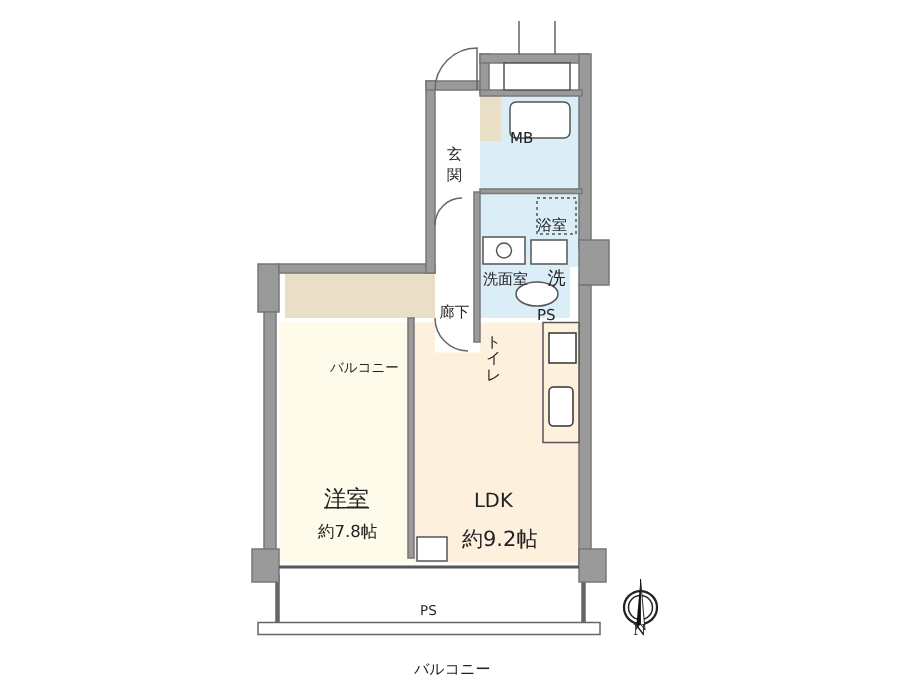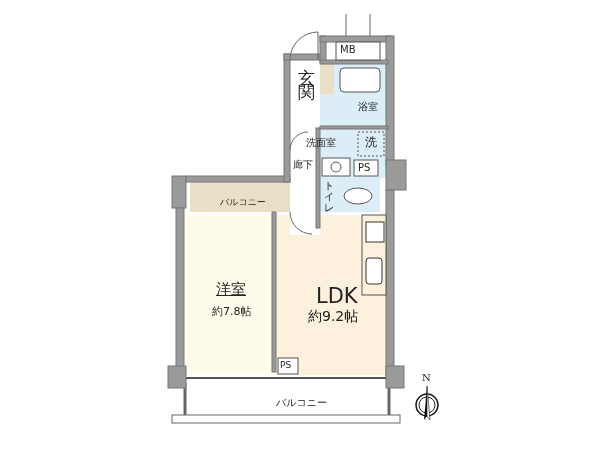--- a/index.html
+++ b/index.html
@@ -1,18 +1,18 @@
 <!DOCTYPE html>
 <html><head>
 <meta charset="utf-8">
 <style>
   html,body{margin:0;padding:0;background:#fff;}
   body{width:600px;height:450px;position:relative;overflow:hidden;font-family:"DejaVu Sans",sans-serif;}
   svg{position:absolute;left:0;top:0;}
-  .lbl{position:absolute;color:#222;white-space:nowrap;}
+  .lbl{position:absolute;color:#222;white-space:nowrap;margin-top:43px;}
 </style>
 </head>
 <body>
 
 <svg width="600" height="450" viewBox="0 0 600 450">
 
   <rect x="172" y="415" width="228" height="8" fill="#fff" stroke="#666" stroke-width="1"></rect>
   <line x1="185" y1="383" x2="185" y2="415" stroke="#666" stroke-width="3"></line>
   <line x1="389" y1="383" x2="389" y2="415" stroke="#666" stroke-width="3"></line>
 
@@ -72,27 +72,27 @@
 
   <g>
     <circle cx="427" cy="405" r="11" fill="none" stroke="#222" stroke-width="1.5"></circle>
     <circle cx="427" cy="405" r="8" fill="none" stroke="#222" stroke-width="1"></circle>
     <polygon points="427,386 424,420 427,416" fill="#111"></polygon>
     <polygon points="427,386 430,420 427,416" fill="#fff" stroke="#111" stroke-width="0.6"></polygon>
   </g>
 </svg>
 
 <div class="lbl" style="left:340px;top:44px;font-size:10px;">MB</div>
-<div class="lbl" style="left:298px;top:73px;font-size:17px;width:14px;line-height:14px;white-space:normal;font-family:Liberation Mono, monospace;">玄関</div>
+<div class="lbl" style="left:298px;top:54px;font-size:10px;width:14px;line-height:14px;white-space:normal;">玄関</div>
 <div class="lbl" style="left:358px;top:100px;font-size:10px;">浴室</div>
-<div class="lbl" style="left:306px;top:136px;font-size:10px;">洗面室</div>
+<div class="lbl" style="left:322px;top:136px;font-size:10px;">洗面室</div>
 <div class="lbl" style="left:365px;top:134px;font-size:12px;">洗</div>
 <div class="lbl" style="left:358px;top:162px;font-size:10px;">PS</div>
 <div class="lbl" style="left:293px;top:158px;font-size:10px;text-align:right;">廊下</div>
 <div class="lbl" style="left:324px;top:180px;font-size:10px;width:10px;line-height:11px;white-space:normal;text-align:right;">トイレ</div>
 <div class="lbl" style="left:220px;top:196px;font-size:9px;">バルコニー</div>
 <div class="lbl" style="left:216px;top:280px;font-size:15px;text-decoration:underline;">洋室</div>
 <div class="lbl" style="left:212px;top:304px;font-size:11px;">約7.8帖</div>
-<div class="lbl" style="left:316px;top:284px;font-size:21px;">LDK</div>
+<div class="lbl" style="left:316px;top:284px;font-size:13px;">LDK</div>
 <div class="lbl" style="left:308px;top:308px;font-size:14px;">約9.2帖</div>
 <div class="lbl" style="left:280px;top:360px;font-size:9px;">PS</div>
 <div class="lbl" style="left:276px;top:396px;font-size:10px;">バルコニー</div>
 <div class="lbl" style="left:422px;top:372px;font-size:10px;font-family:'DejaVu Serif',serif;">N</div>
 
 </body></html>

